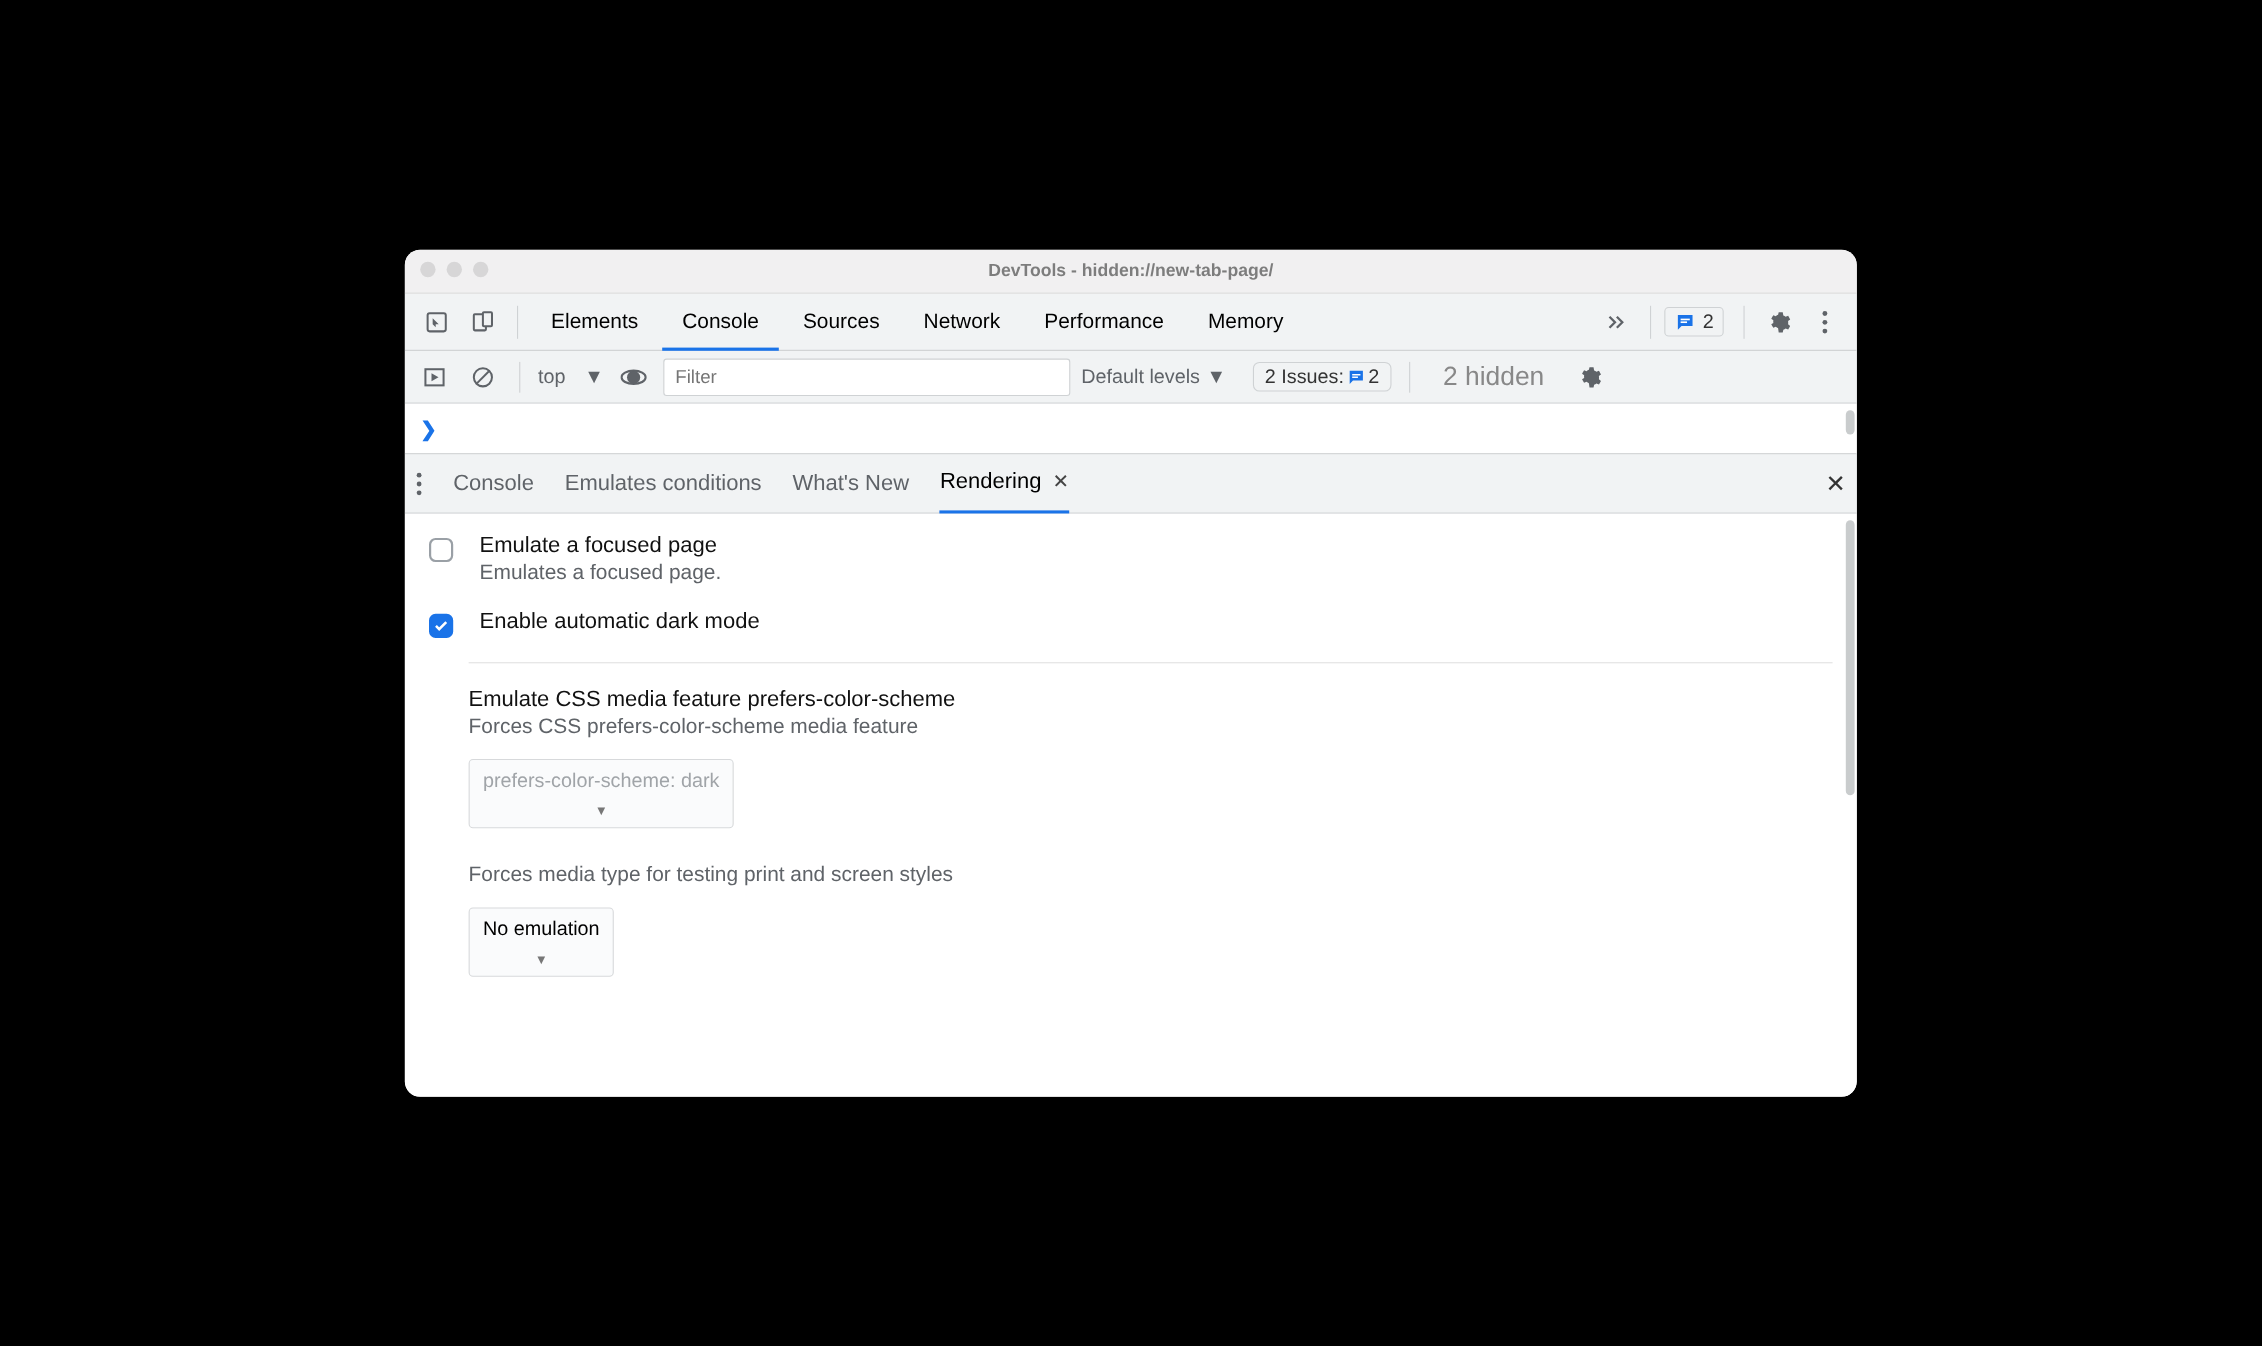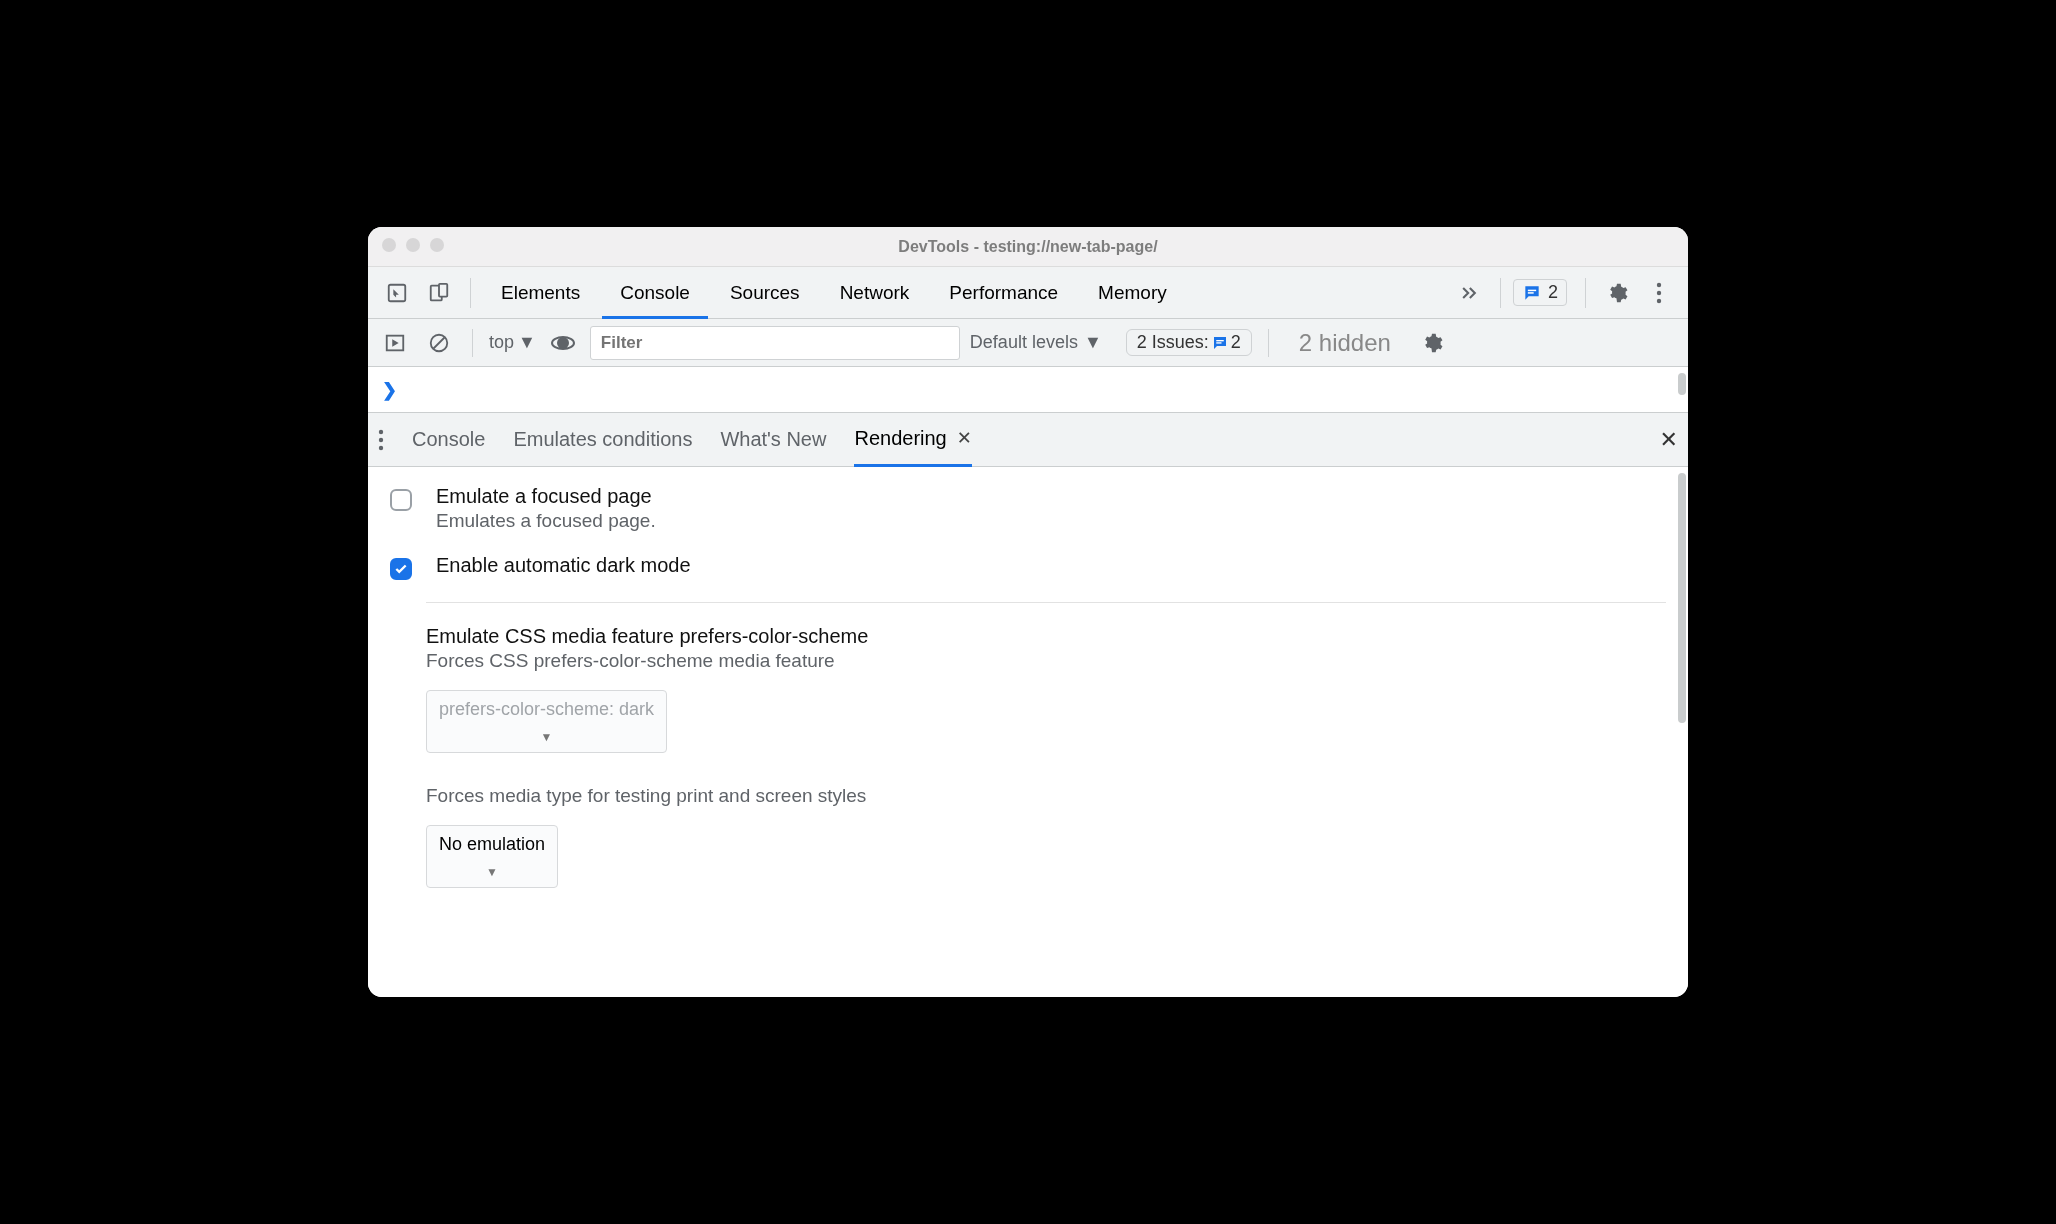--- a/index.html
+++ b/index.html
@@ -103,31 +103,30 @@
     padding: 0 10px;
     gap: 10px;
   }
   .console-toolbar .icon-btn {
     width: 34px; height: 34px;
     display: flex; align-items: center; justify-content: center;
     color: #5f6368;
   }
   .console-toolbar .vsep { width:1px; height:28px; background:#cfd2d4; margin:0 6px; }
   .ctx-selector {
-    display:flex; align-items:center; gap:4px;
+    display:flex; align-items:center; gap:17px;
     font-size: 18px; color:#5f6368;
   }
   .filter-input {
     width: 370px; height: 34px;
     border: 1px solid #cfd2d4;
     background: #fff;
     border-radius: 3px;
     padding: 0 10px;
     font-size: 17px;
-    font-weight: bold;
   }
   .levels-label { font-size: 18px; color:#5f6368; display:flex; align-items:center; gap:6px;}
   .issues-pill {
     display:flex; align-items:center; gap:2px;
     border: 1px solid #cfd2d4;
     border-radius: 6px;
     padding: 2px 10px;
     font-size: 18px;
     color:#333;
     margin-left:14px;
@@ -223,21 +222,21 @@
 <body>
 
 <div class="window">
 
   <div class="titlebar">
     <div class="traffic-lights">
       <div class="dot"></div>
       <div class="dot"></div>
       <div class="dot"></div>
     </div>
-    <div class="titlebar-title">DevTools - testing://new-tab-page/</div>
+    <div class="titlebar-title">DevTools - hidden://new-tab-page/</div>
   </div>
 
   <div class="tabstrip">
     <div class="icon-btn">
       <svg width="22" height="22" viewBox="0 0 24 24" fill="none" stroke="currentColor" stroke-width="2">
         <rect x="3" y="3" width="18" height="18" rx="2"></rect>
         <path d="M8 8 L14 14 L11 14 L11 17 L8 14 Z" fill="currentColor" stroke="none"></path>
       </svg>
     </div>
     <div class="icon-btn">

